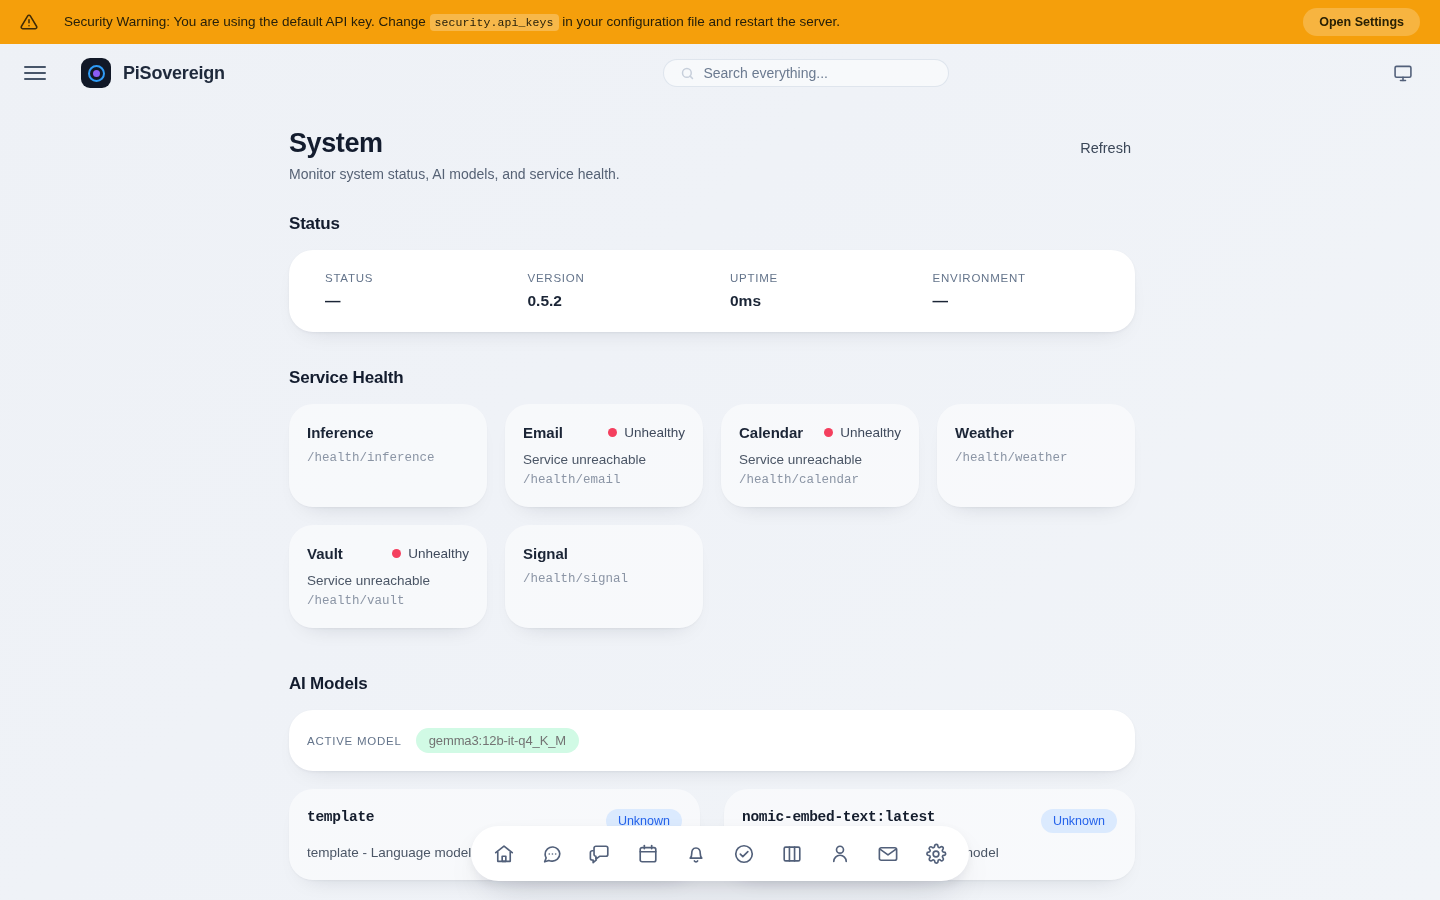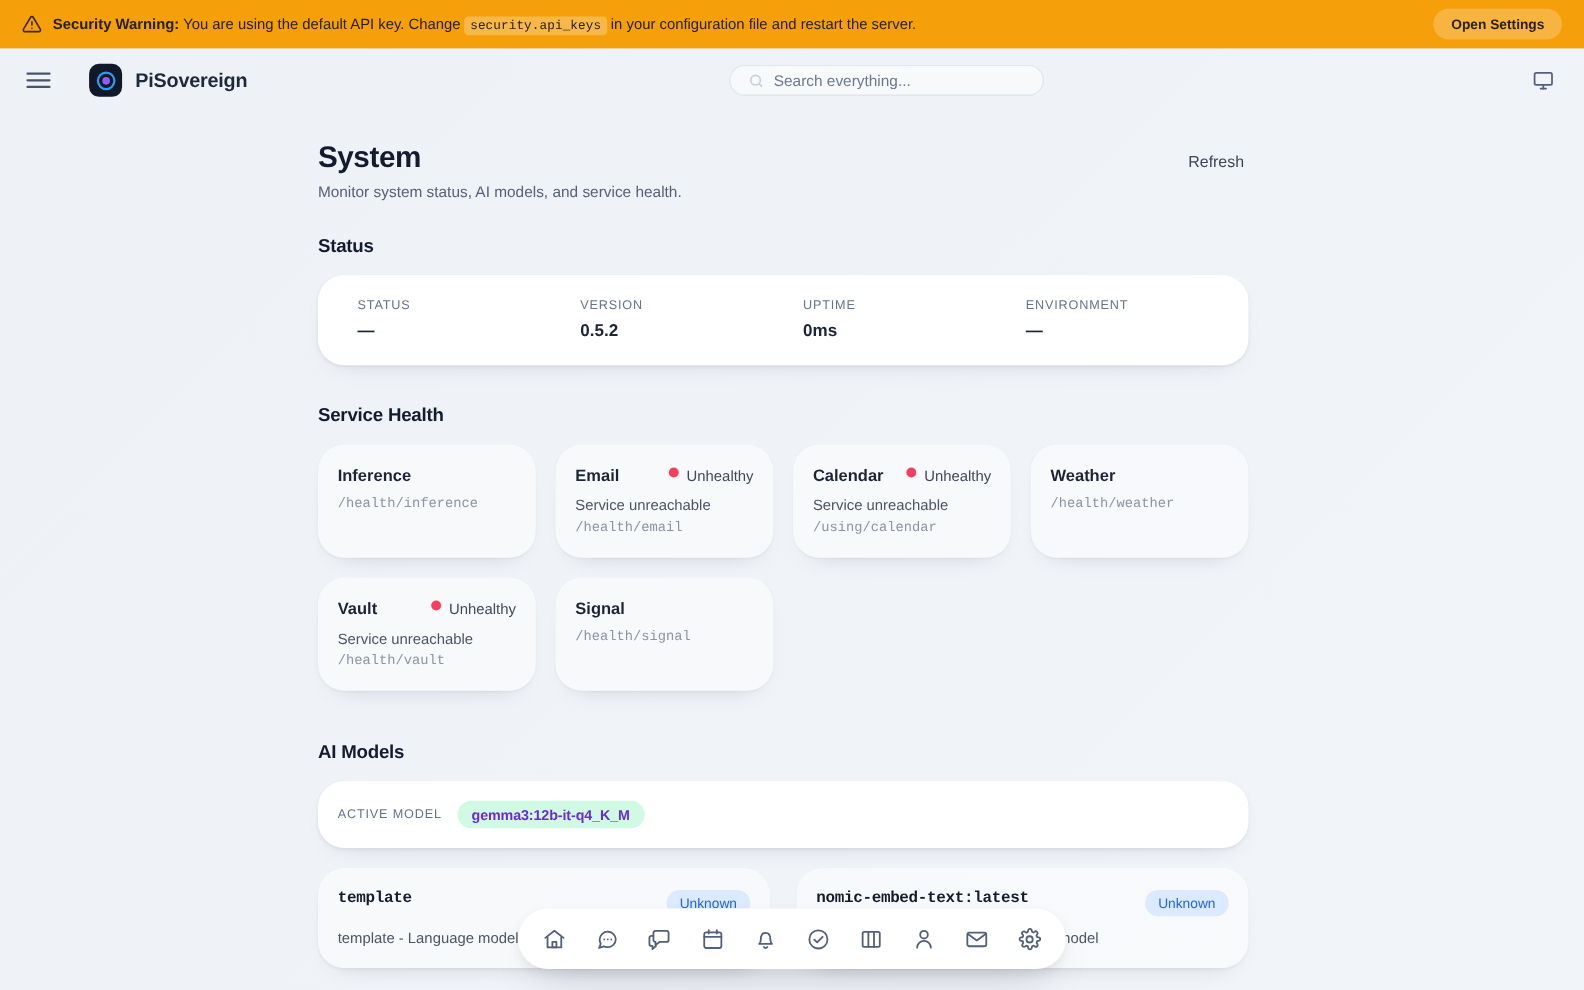--- a/index.html
+++ b/index.html
@@ -36,21 +36,21 @@
     display: flex; align-items: center; justify-content: center;
     color: #3f2a06;
   }
   .warning-text {
     font-size: 13.5px;
     color: #27200a;
     line-height: 1;
     flex: 1;
     white-space: nowrap;
   }
-  .warning-text .wbold { font-weight: bold; }
+  .warning-text .wbold { font-weight: normal; margin-left: 16px; }
   .warning-code {
     font-family: "Liberation Mono", monospace;
     font-size: 11.5px;
     background: rgba(255,255,255,0.26);
     border-radius: 4px;
     padding: 2px 5px;
     letter-spacing: .1px;
   }
   .open-settings-btn {
     background: rgba(255,255,255,0.22);
@@ -238,21 +238,21 @@
   }
   .health-top {
     display: flex; align-items: center; justify-content: space-between;
   }
   .health-name {
     font-size: 15px;
     font-weight: bold;
     color: #1b2536;
   }
   .health-badge {
-    display: flex; gap: 7px;
+    display: flex; align-items: center; gap: 7px;
     font-size: 13.5px;
     color: #3f4a5c;
   }
   .health-dot {
     width: 9px; height: 9px;
     border-radius: 50%;
     background: #f43f5e;
     flex: 0 0 9px;
   }
   .health-msg {
@@ -278,25 +278,25 @@
     box-shadow: 0 1px 3px rgba(15,23,42,0.05), 0 10px 26px -16px rgba(15,23,42,0.18);
   }
   .active-model-label {
     font-size: 11.5px;
     letter-spacing: .75px;
     color: #64748b;
     text-transform: uppercase;
   }
   .pill-green {
     background: #d1fae5;
-    color: #6d28d9;
+    color: #737373;
     border-radius: 999px;
     padding: 5px 13px;
     font-size: 13px;
-    font-weight: bold;
+    font-weight: normal;
     letter-spacing: -.1px;
   }
 
   .models-grid {
     margin-top: 18px;
     display: grid;
     grid-template-columns: repeat(2, 1fr);
     gap: 33px 24px;
   }
   .model-card {
@@ -466,21 +466,21 @@
 
       <div class="health-card">
         <div class="health-top">
           <div class="health-name">Calendar</div>
           <div class="health-badge">
             <span class="health-dot"></span>
             <span>Unhealthy</span>
           </div>
         </div>
         <div class="health-msg">Service unreachable</div>
-        <div class="health-path">/using/calendar</div>
+        <div class="health-path">/health/calendar</div>
       </div>
 
       <div class="health-card no-msg">
         <div class="health-top">
           <div class="health-name">Weather</div>
         </div>
         <div class="health-path">/health/weather</div>
       </div>
 
       <div class="health-card">

